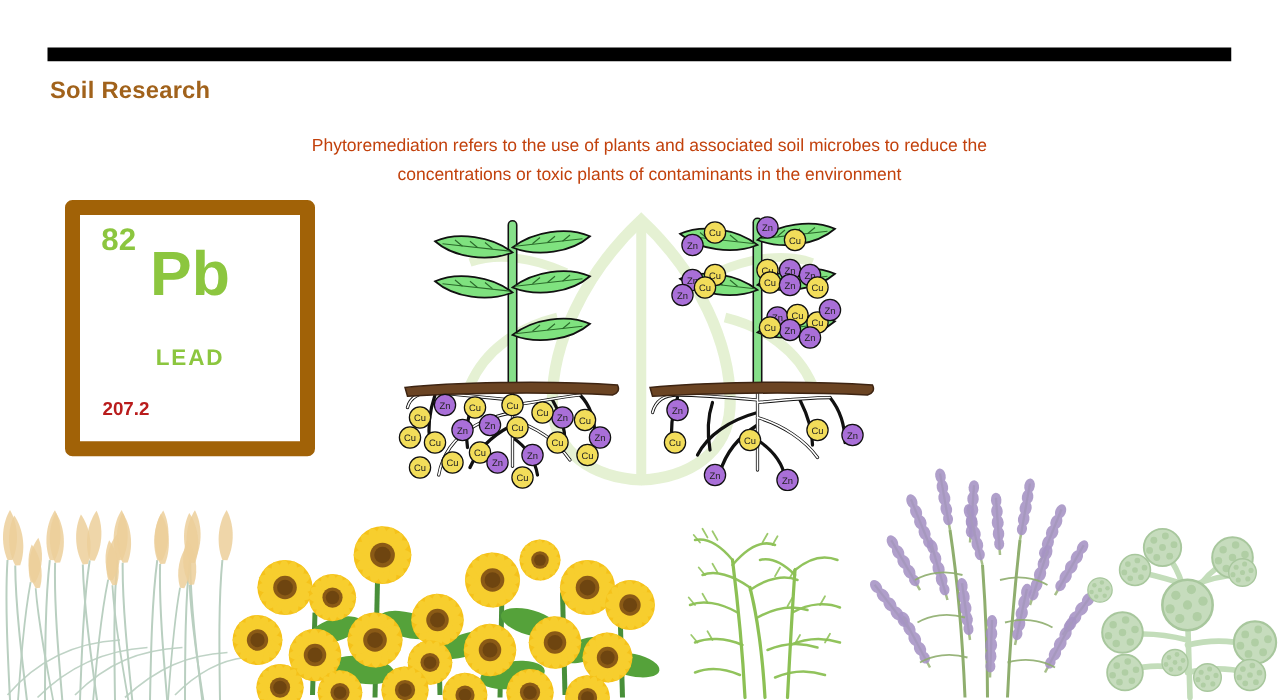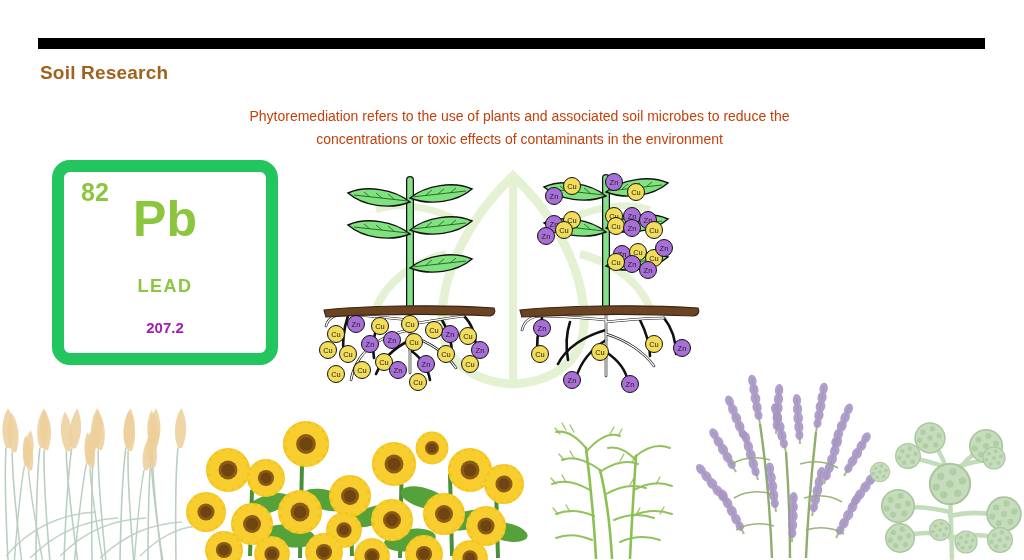--- a/index.html
+++ b/index.html
@@ -23,39 +23,39 @@
   }
   .subtitle{
     position:absolute;left:97px;top:105px;width:845px;
     text-align:center;color:#c2410c;
     font-size:14px;line-height:23px;
   }
   .subtitle .l2{display:block;}
 
   
   .element{
-    position:absolute;left:52px;top:160px;width:226px;height:205px;
-    border:12px solid #22c55e;border-radius:18px;background:#ffffff;
+    position:absolute;left:52px;top:160px;width:200px;height:205px;
+    border:12px solid #a16207;border-radius:6px;background:#ffffff;
     box-sizing:border-box;
   }
   .el-num{
     position:absolute;left:17px;top:6px;
     font-size:25px;font-weight:bold;color:#8cc63f;
   }
   .el-sym{
     position:absolute;left:0;right:0;top:22px;text-align:center;
     font-size:50px;font-weight:bold;color:#8cc63f;line-height:1;
   }
   .el-name{
     position:absolute;left:0;right:0;top:104px;text-align:center;
     font-size:18px;font-weight:bold;color:#8cc63f;letter-spacing:1.5px;
   }
   .el-mass{
-    position:absolute;left:0;right:0;top:147px;text-align:center;
-    font-size:15px;font-weight:bold;color:#a21caf;
+    position:absolute;left:0;right:0;top:147px;text-align:left;
+    font-size:15px;font-weight:bold;color:#b91c1c;padding-left:18px;
   }
 
   
   .diagram{position:absolute;left:318px;top:158px;width:390px;height:235px;}
   .diagram svg{display:block;}
 
   
   .plants{position:absolute;left:0;top:330px;width:1024px;height:230px;}
   .plants svg{display:block;}
 </style>
@@ -63,21 +63,21 @@
 <body>
 
 <div class="stage">
 
   <div class="rule"></div>
 
   <div class="title">Soil Research</div>
 
   <div class="subtitle">
     <span>Phytoremediation refers to the use of plants and associated soil microbes to reduce the</span>
-    <span class="l2">concentrations or toxic effects of contaminants in the environment</span>
+    <span class="l2">concentrations or toxic plants of contaminants in the environment</span>
   </div>
 
   <div class="element">
     <div class="el-num">82</div>
     <div class="el-sym">Pb</div>
     <div class="el-name">LEAD</div>
     <div class="el-mass">207.2</div>
   </div>
 
   <div class="diagram">

